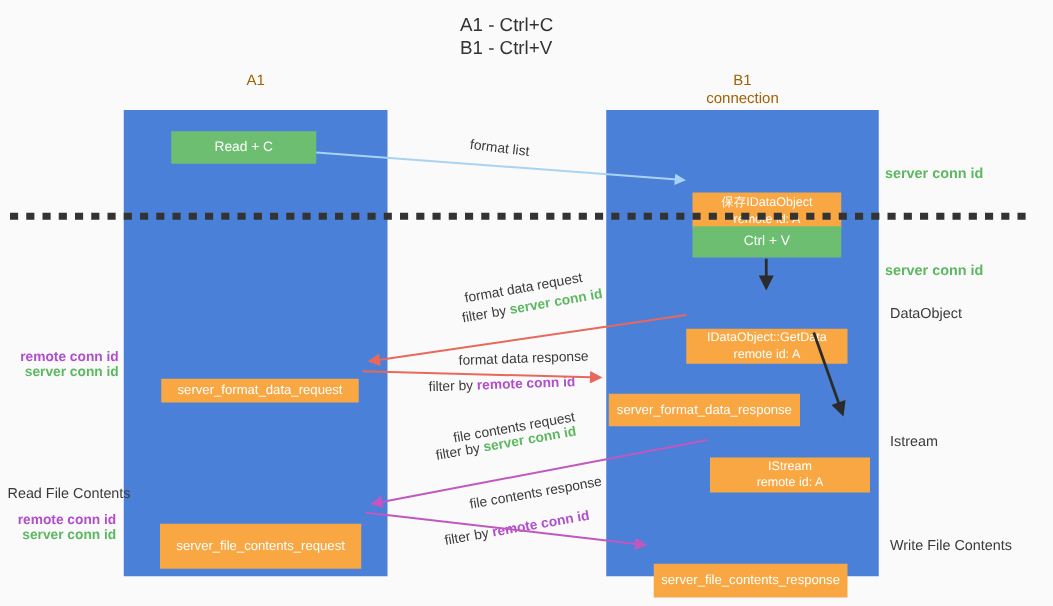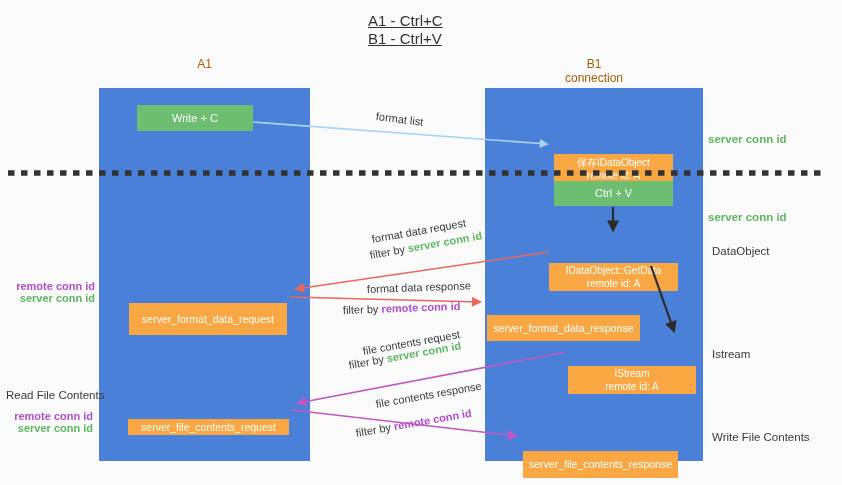--- a/index.html
+++ b/index.html
@@ -11,21 +11,20 @@
     background: #fafafa;
     font-family: "Liberation Sans", sans-serif;
     color: #3a3a3a;
     overflow: hidden;
   }
   .abs { position: absolute; }
   .title-block {
     left: 368px; top: 12px;
     font-size: 15px; line-height: 18px; color: #333;
     white-space: nowrap;
-    text-decoration: underline;
   }
   .lane-header {
     top: 57px; text-align: center;
     font-size: 12px; line-height: 14px; color: #a16207;
   }
   .lane {
     top: 88px; height: 373px;
     background: #4a80d8;
   }
   .box {
@@ -79,51 +78,51 @@
   </div>
   <div class="abs lane-header" style="left:485px; width:218px;">
     <div>B1</div>
     <div>connection</div>
   </div>
 
   <div class="abs lane" style="left:99px; width:211px;"></div>
   <div class="abs lane" style="left:485px; width:218px;"></div>
 
   <div class="box green" style="left:137px; top:105px; width:116px; height:26px; font-size:11px;">
-    <div>Write + C</div>
+    <div>Read + C</div>
   </div>
 
   <div class="box orange" style="left:554px; top:128px; width:119px; height:29px; font-size:10px;">
     <div>保存IDataObject</div>
     <div>remote id: A</div>
   </div>
 
   <div class="box green" style="left:554px; top:181px; width:119px; height:25px; font-size:11px;">
     <div>Ctrl + V</div>
   </div>
 
   <div class="box orange" style="left:549px; top:237px; width:129px; height:28px; font-size:10px;">
     <div>IDataObject::GetData</div>
     <div>remote id: A</div>
   </div>
 
-  <div class="box orange" style="left:129px; top:277px; width:158px; height:32px;">
+  <div class="box orange" style="left:129px; top:277px; width:158px; height:19px;">
     <div>server_format_data_request</div>
   </div>
 
   <div class="box orange" style="left:487px; top:289px; width:153px; height:26px;">
     <div>server_format_data_response</div>
   </div>
 
   <div class="box orange" style="left:568px; top:340px; width:128px; height:28px; font-size:10px;">
     <div>IStream</div>
     <div>remote id: A</div>
   </div>
 
-  <div class="box orange" style="left:128px; top:393px; width:161px; height:16px;">
+  <div class="box orange" style="left:128px; top:393px; width:161px; height:36px;">
     <div>server_file_contents_request</div>
   </div>
 
   <div class="box orange" style="left:523px; top:425px; width:155px; height:27px;">
     <div>server_file_contents_response</div>
   </div>
 
   <div class="side-label green-text" style="left:708px; top:133px;">server conn id</div>
   <div class="side-label green-text" style="left:708px; top:211px;">server conn id</div>
   <div class="side-label plain" style="left:712px; top:245px;">DataObject</div>

